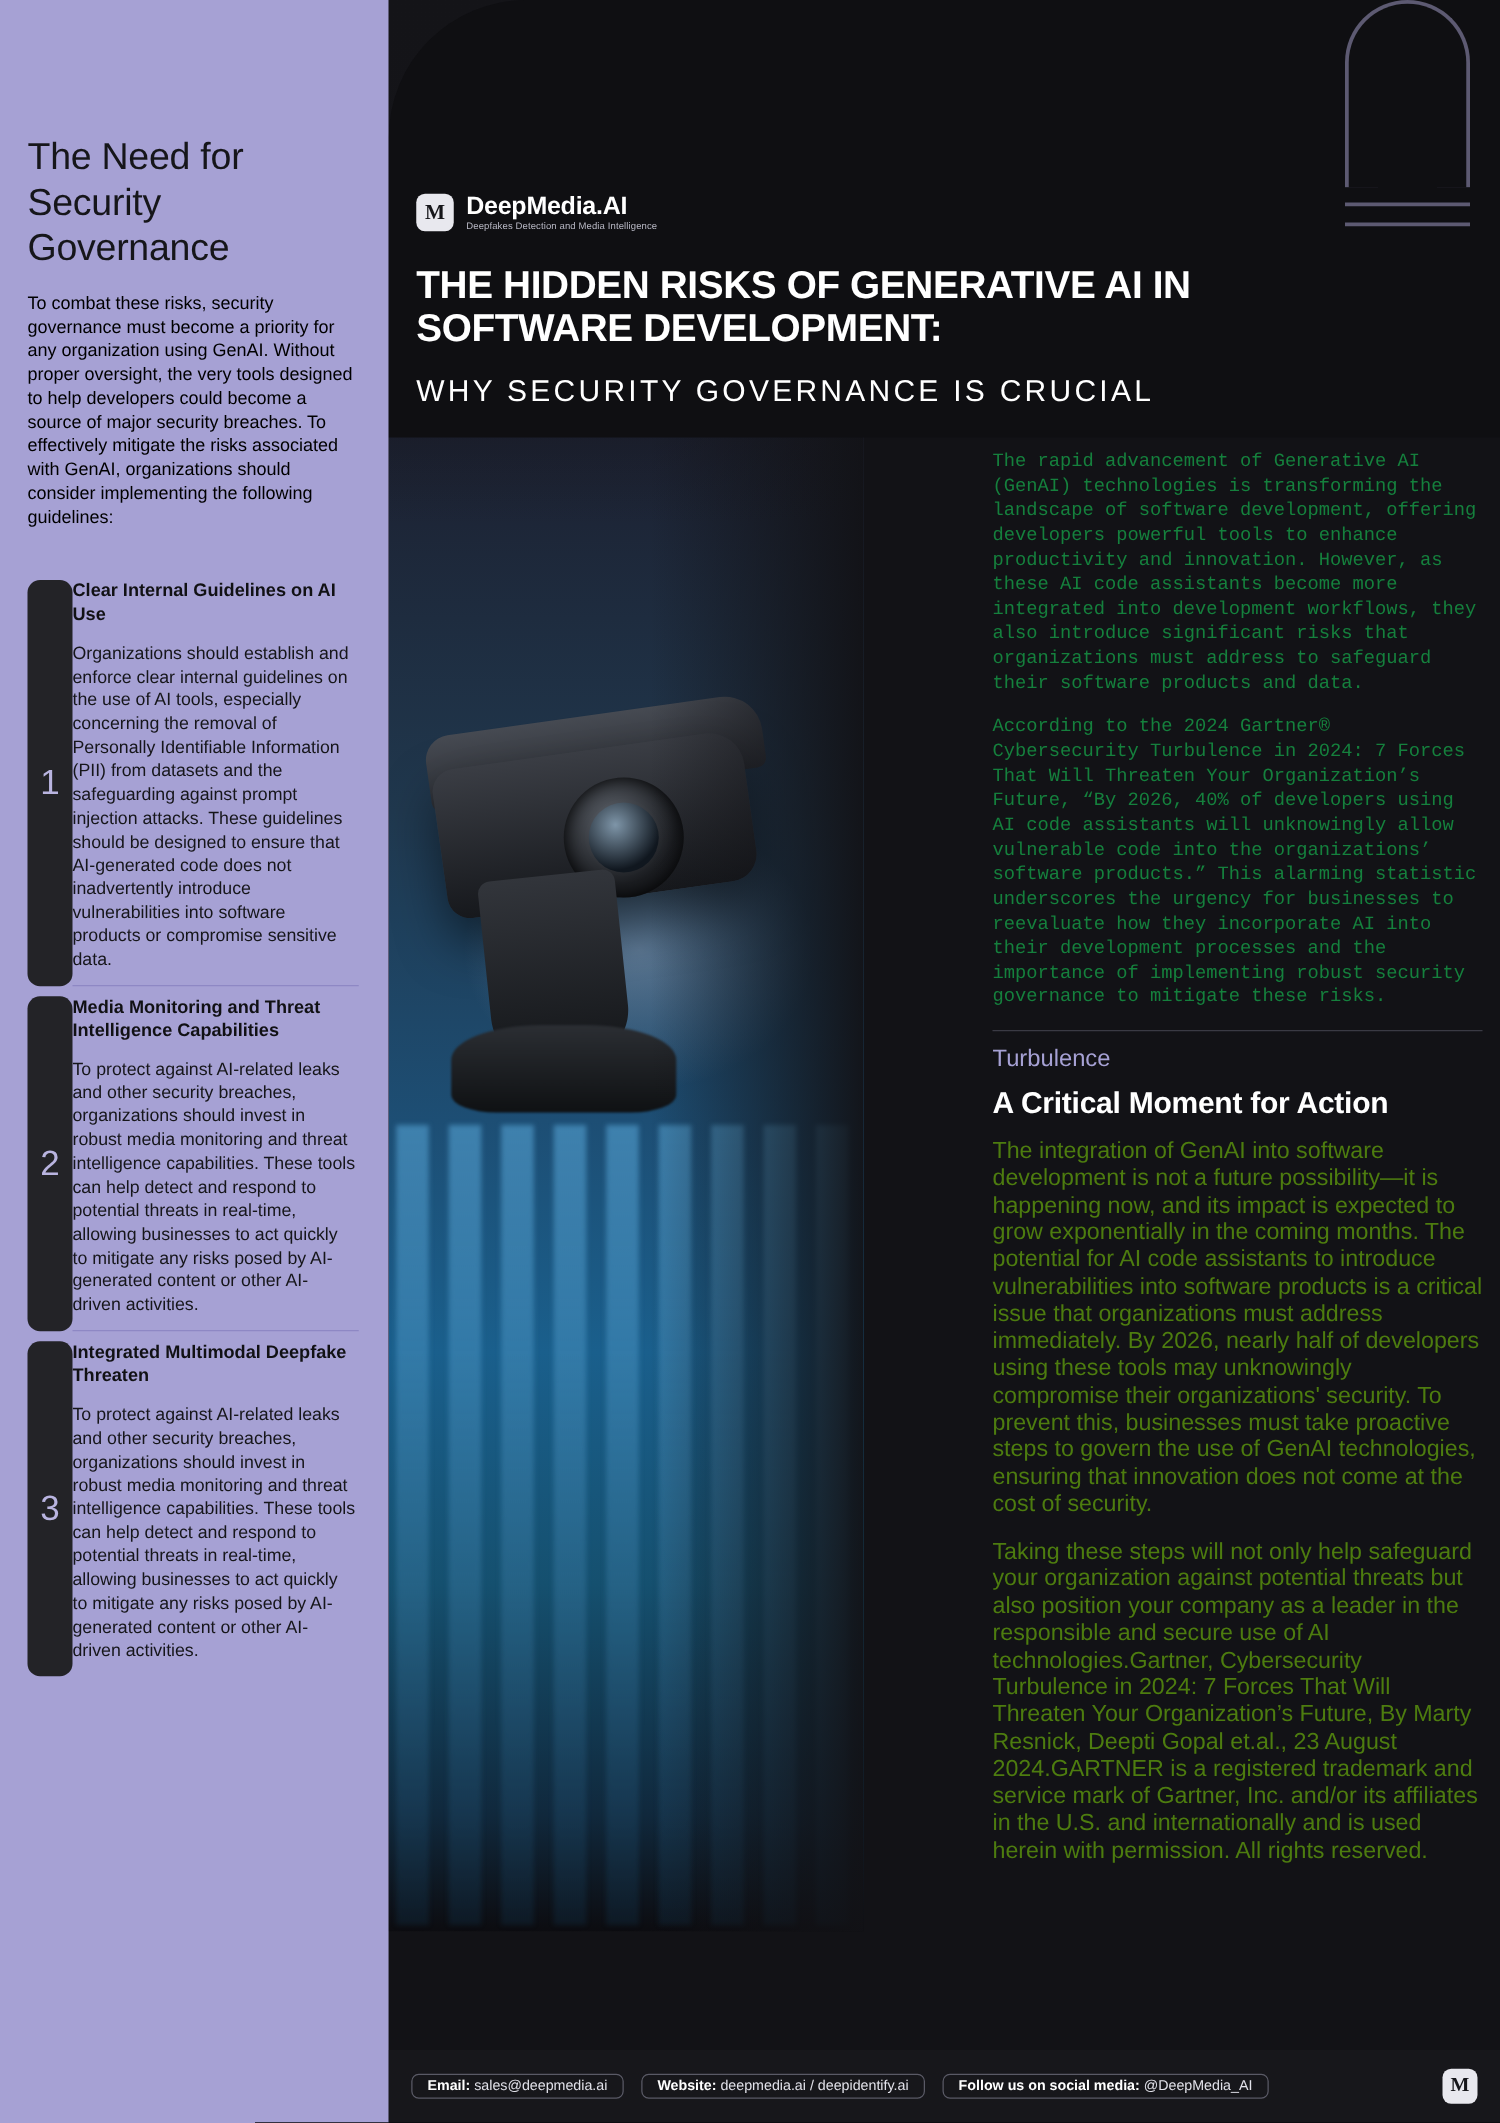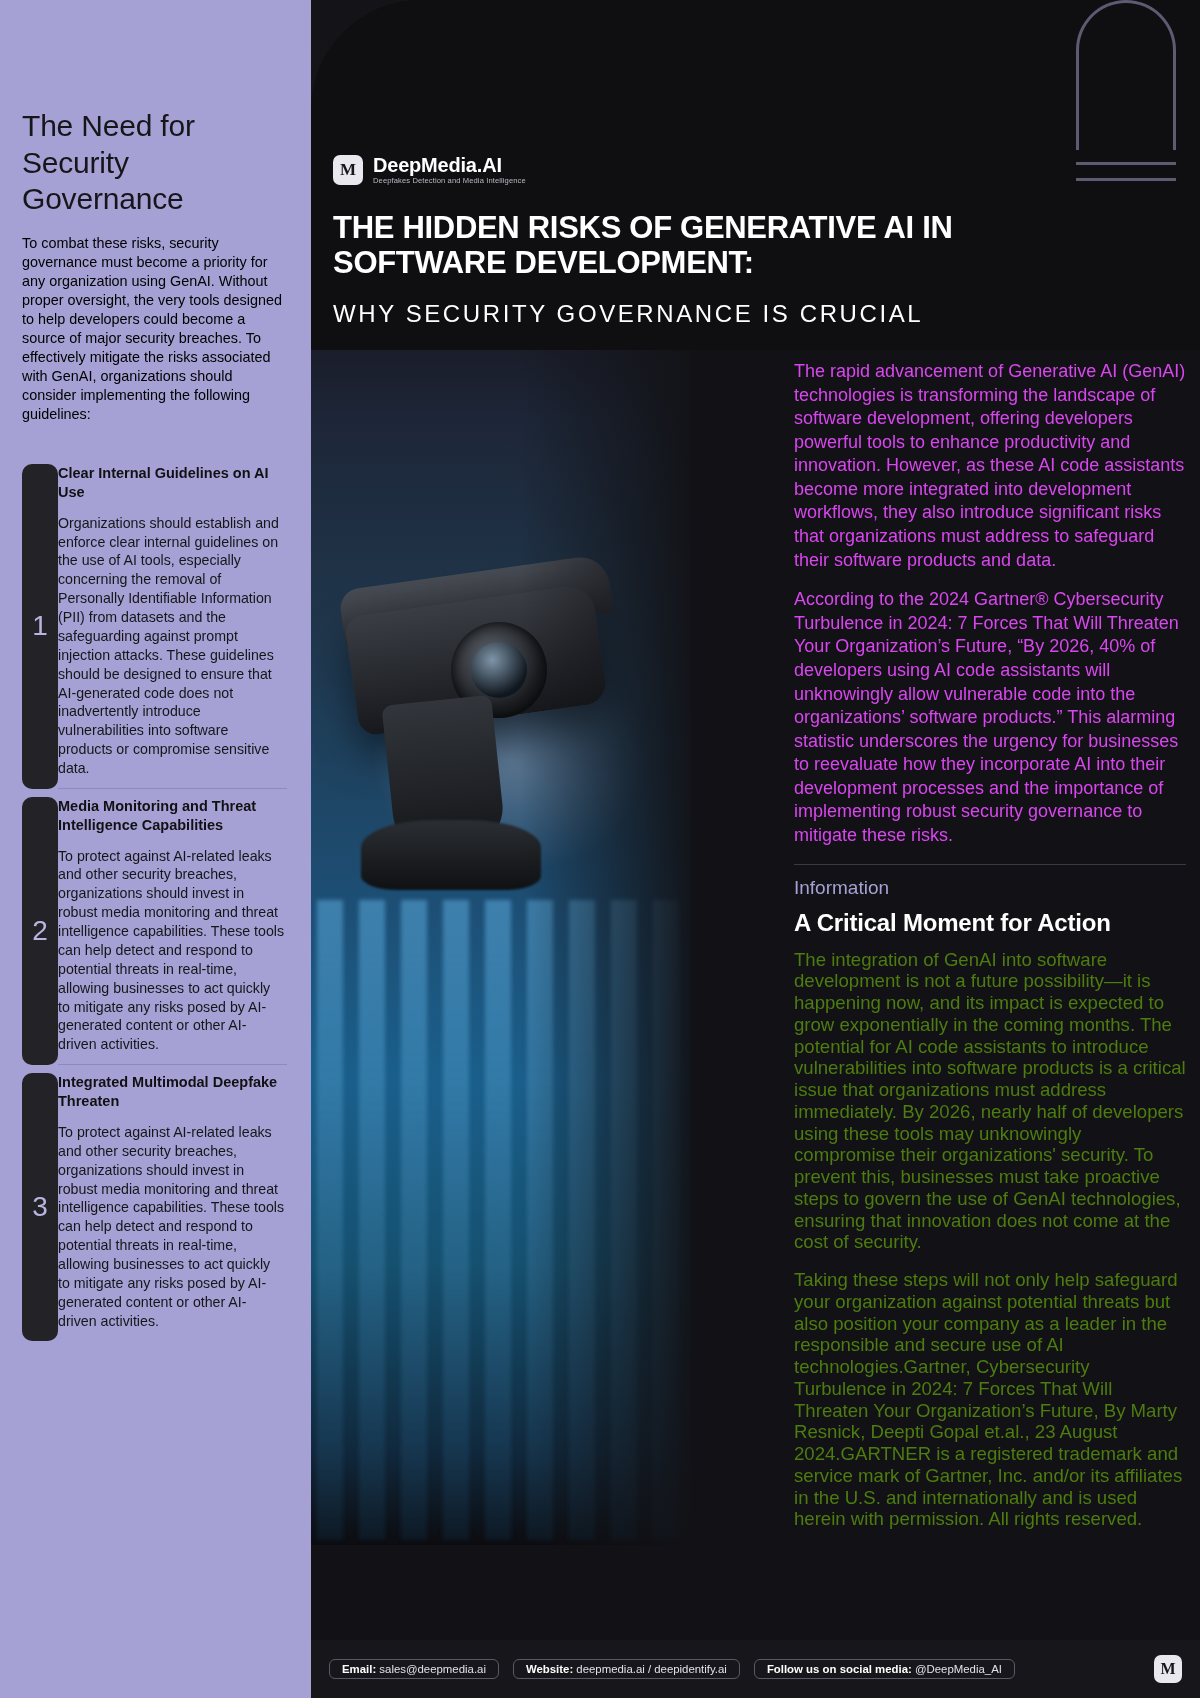--- a/index.html
+++ b/index.html
@@ -276,24 +276,25 @@
 
   
   .col-right {
     position: absolute;
     right: 14px;
     top: 360px;
     width: 392px;
     z-index: 6;
   }
   .para {
-    color: #d946ef;
-    font-size: 18px;
+    color: #15803d;
+    font-size: 15px;
     line-height: 1.31;
     margin-bottom: 16px;
+    font-family: Liberation Mono, monospace;
   }
   .divider {
     height: 1px;
     background: #3a3a44;
     margin: 6px 0 12px 0;
   }
   .kicker {
     color: #a6a1d4;
     font-size: 19px;
     margin-bottom: 10px;
@@ -422,21 +423,21 @@
       </div>
     </div>
 
     <h2 class="headline">THE HIDDEN RISKS OF GENERATIVE AI IN SOFTWARE DEVELOPMENT:</h2>
     <h3 class="subheadline">WHY SECURITY GOVERNANCE IS CRUCIAL</h3>
 
     <div class="col-right">
       <p class="para">The rapid advancement of Generative AI (GenAI) technologies is transforming the landscape of software development, offering developers powerful tools to enhance productivity and innovation. However, as these AI code assistants become more integrated into development workflows, they also introduce significant risks that organizations must address to safeguard their software products and data.</p>
       <p class="para">According to the 2024 Gartner® Cybersecurity Turbulence in 2024: 7 Forces That Will Threaten Your Organization’s Future, “By 2026, 40% of developers using AI code assistants will unknowingly allow vulnerable code into the organizations’ software products.” This alarming statistic underscores the urgency for businesses to reevaluate how they incorporate AI into their development processes and the importance of implementing robust security governance to mitigate these risks.</p>
       <div class="divider"></div>
-      <div class="kicker">Information</div>
+      <div class="kicker">Turbulence</div>
       <div class="sec-title">A Critical Moment for Action</div>
       <p class="para-lg">The integration of GenAI into software development is not a future possibility—it is happening now, and its impact is expected to grow exponentially in the coming months. The potential for AI code assistants to introduce vulnerabilities into software products is a critical issue that organizations must address immediately. By 2026, nearly half of developers using these tools may unknowingly compromise their organizations' security. To prevent this, businesses must take proactive steps to govern the use of GenAI technologies, ensuring that innovation does not come at the cost of security.</p>
       <p class="para-lg">Taking these steps will not only help safeguard your organization against potential threats but also position your company as a leader in the responsible and secure use of AI technologies.Gartner, Cybersecurity Turbulence in 2024: 7 Forces That Will Threaten Your Organization’s Future, By Marty Resnick, Deepti Gopal et.al., 23 August 2024.GARTNER is a registered trademark and service mark of Gartner, Inc. and/or its affiliates in the U.S. and internationally and is used herein with permission. All rights reserved.</p>
     </div>
 
     <div class="footer">
       <div class="chip">
         <b>Email:</b>
         <span>sales@deepmedia.ai</span>
       </div>

